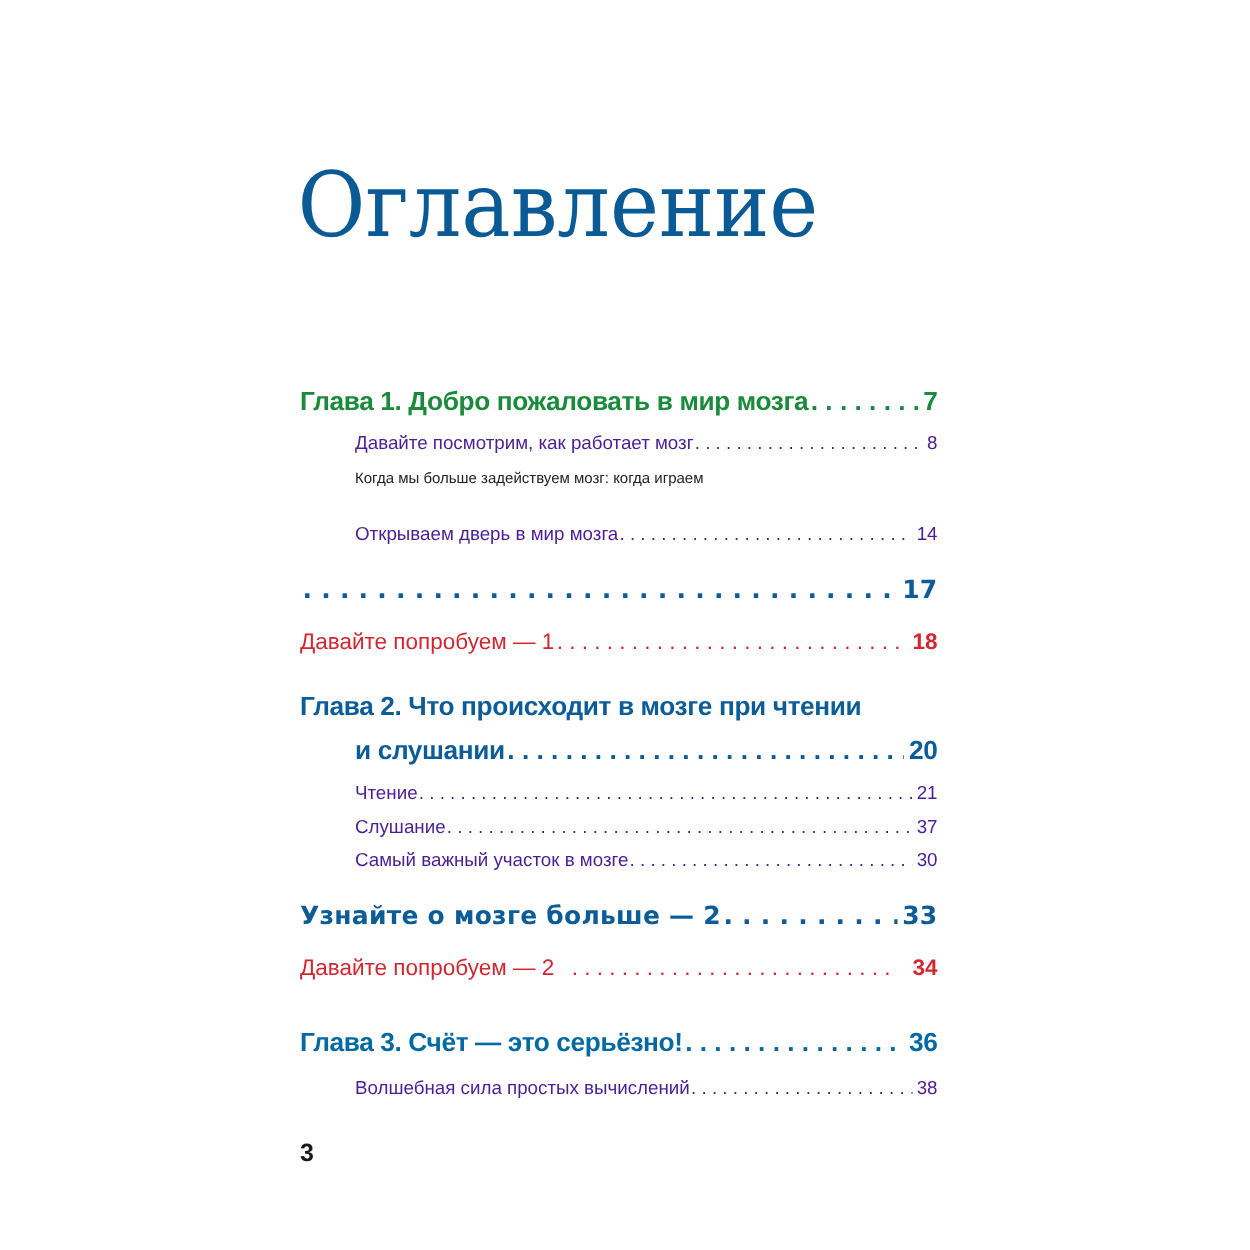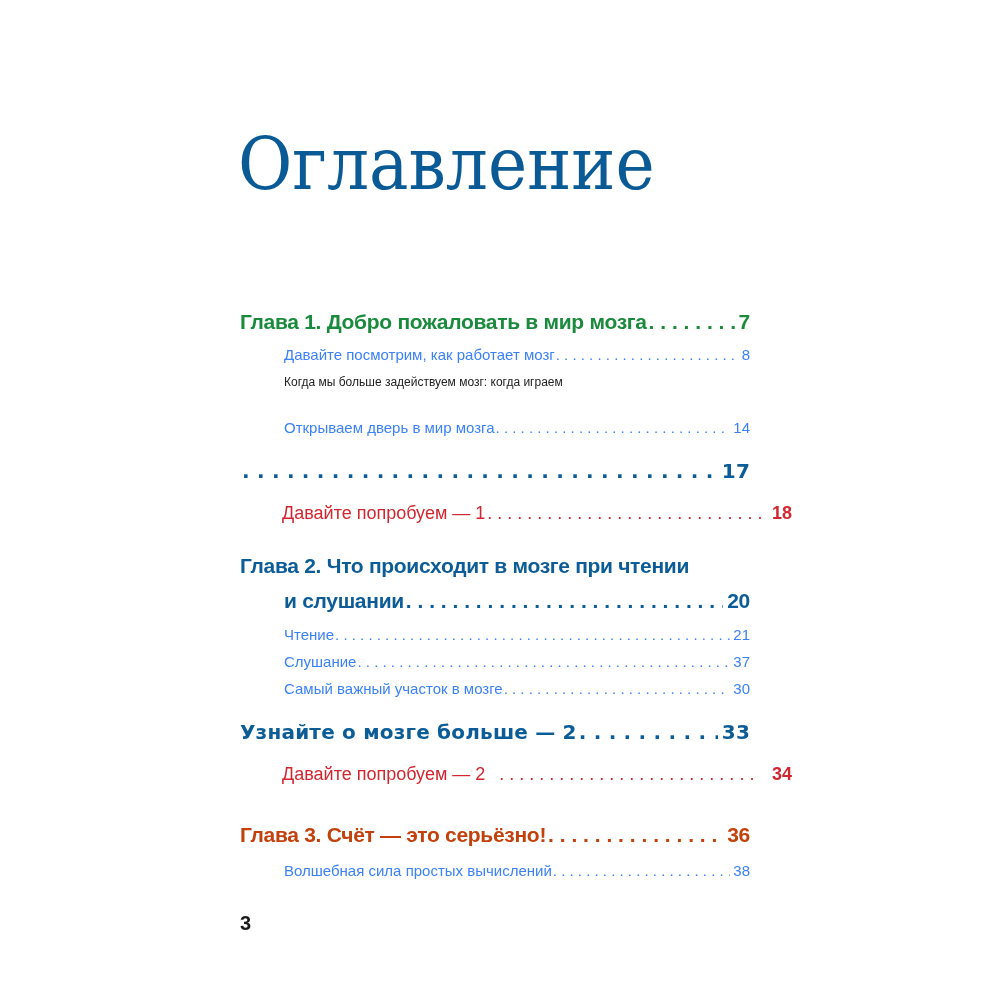--- a/index.html
+++ b/index.html
@@ -61,40 +61,39 @@
     .chapter {
       font-family: "Liberation Sans", sans-serif;
       font-weight: bold;
       font-size: 21px;
       letter-spacing: -0.3px;
     }
     .chapter .dots::before { letter-spacing: 0px; }
     .green { color: #1a8a3c; }
     .blue { color: #0b5c97; }
     .red { color: #d22630; }
-    .orange { color: #c2410c; }
+    .orange { color: #0369a1; }
     .sub {
       font-family: "Liberation Sans", sans-serif;
       font-size: 15px;
-      color: #3b82f6;
+      color: #4c1d95;
       left: 44px !important;
       width: 466px !important;
     }
     .sub .dots { margin: 0 3px 0 1px; }
     .heavy {
       font-family: "DejaVu Sans", sans-serif;
       font-weight: bold;
       font-size: 20px;
       letter-spacing: 0.2px;
     }
     .tryit {
       font-family: "Liberation Sans", sans-serif;
       font-size: 18px;
       font-weight: normal;
-      margin-left: 42px;
     }
     .tryit .page { font-weight: bold; }
     .sub-multiline {
       position: absolute;
       left: 44px;
       width: 466px;
       font-family: "Liberation Sans", sans-serif;
       font-size: 12px;
       color: #222222;
     }

